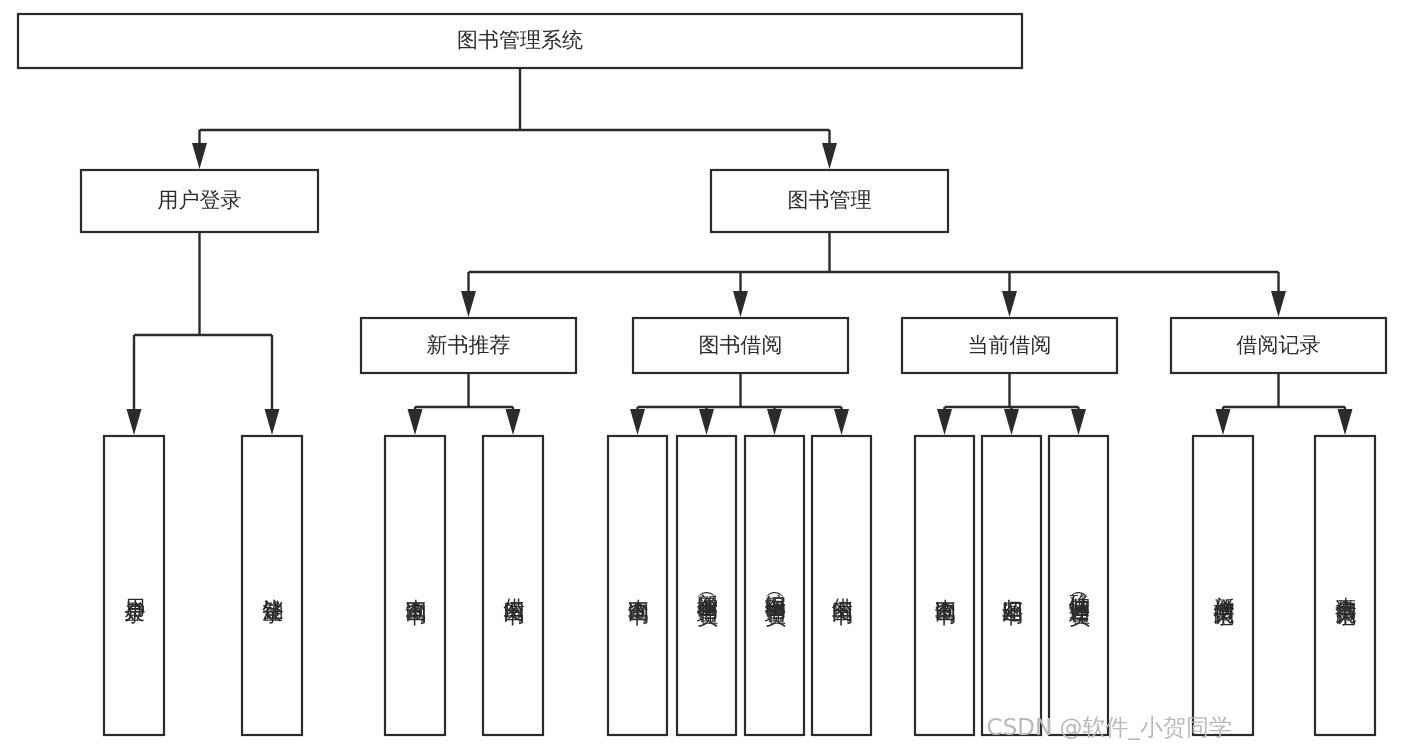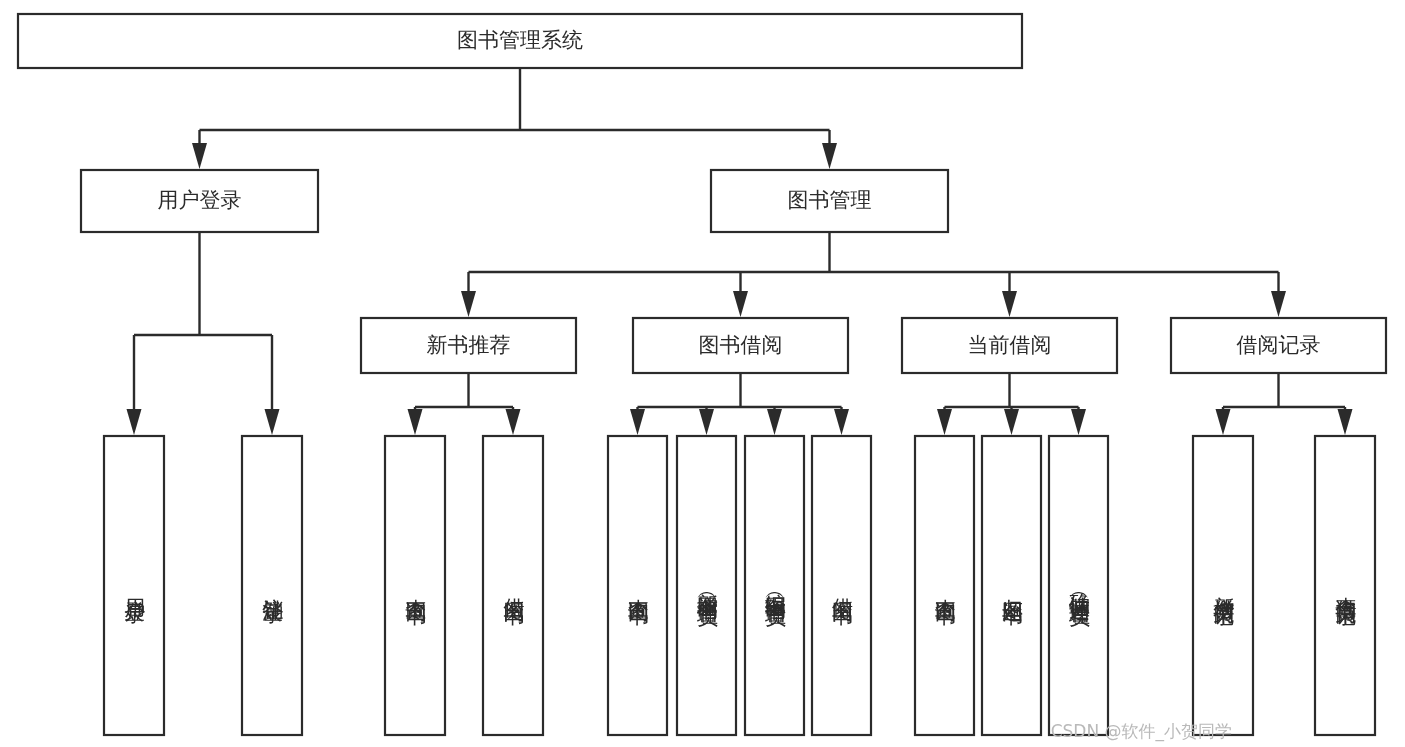--- a/index.html
+++ b/index.html
@@ -55,21 +55,21 @@
     font-size: 21px;
     writing-mode: vertical-rl;
     text-orientation: upright;
     letter-spacing: 2px;
   }
   .watermark-text {
     position: absolute;
     right: 8px;
     bottom: 4px;
     font-family: "DejaVu Sans", "Liberation Sans", sans-serif;
-    font-size: 17px;
+    font-size: 23px;
     color: #b9b9b9;
     white-space: nowrap;
     pointer-events: none;
   }
 </style>
 </head>
 <body>
 
 <div id="diagram-root">
   <svg id="tree-svg" viewBox="0 0 1405 747" xmlns="http://www.w3.org/2000/svg">

